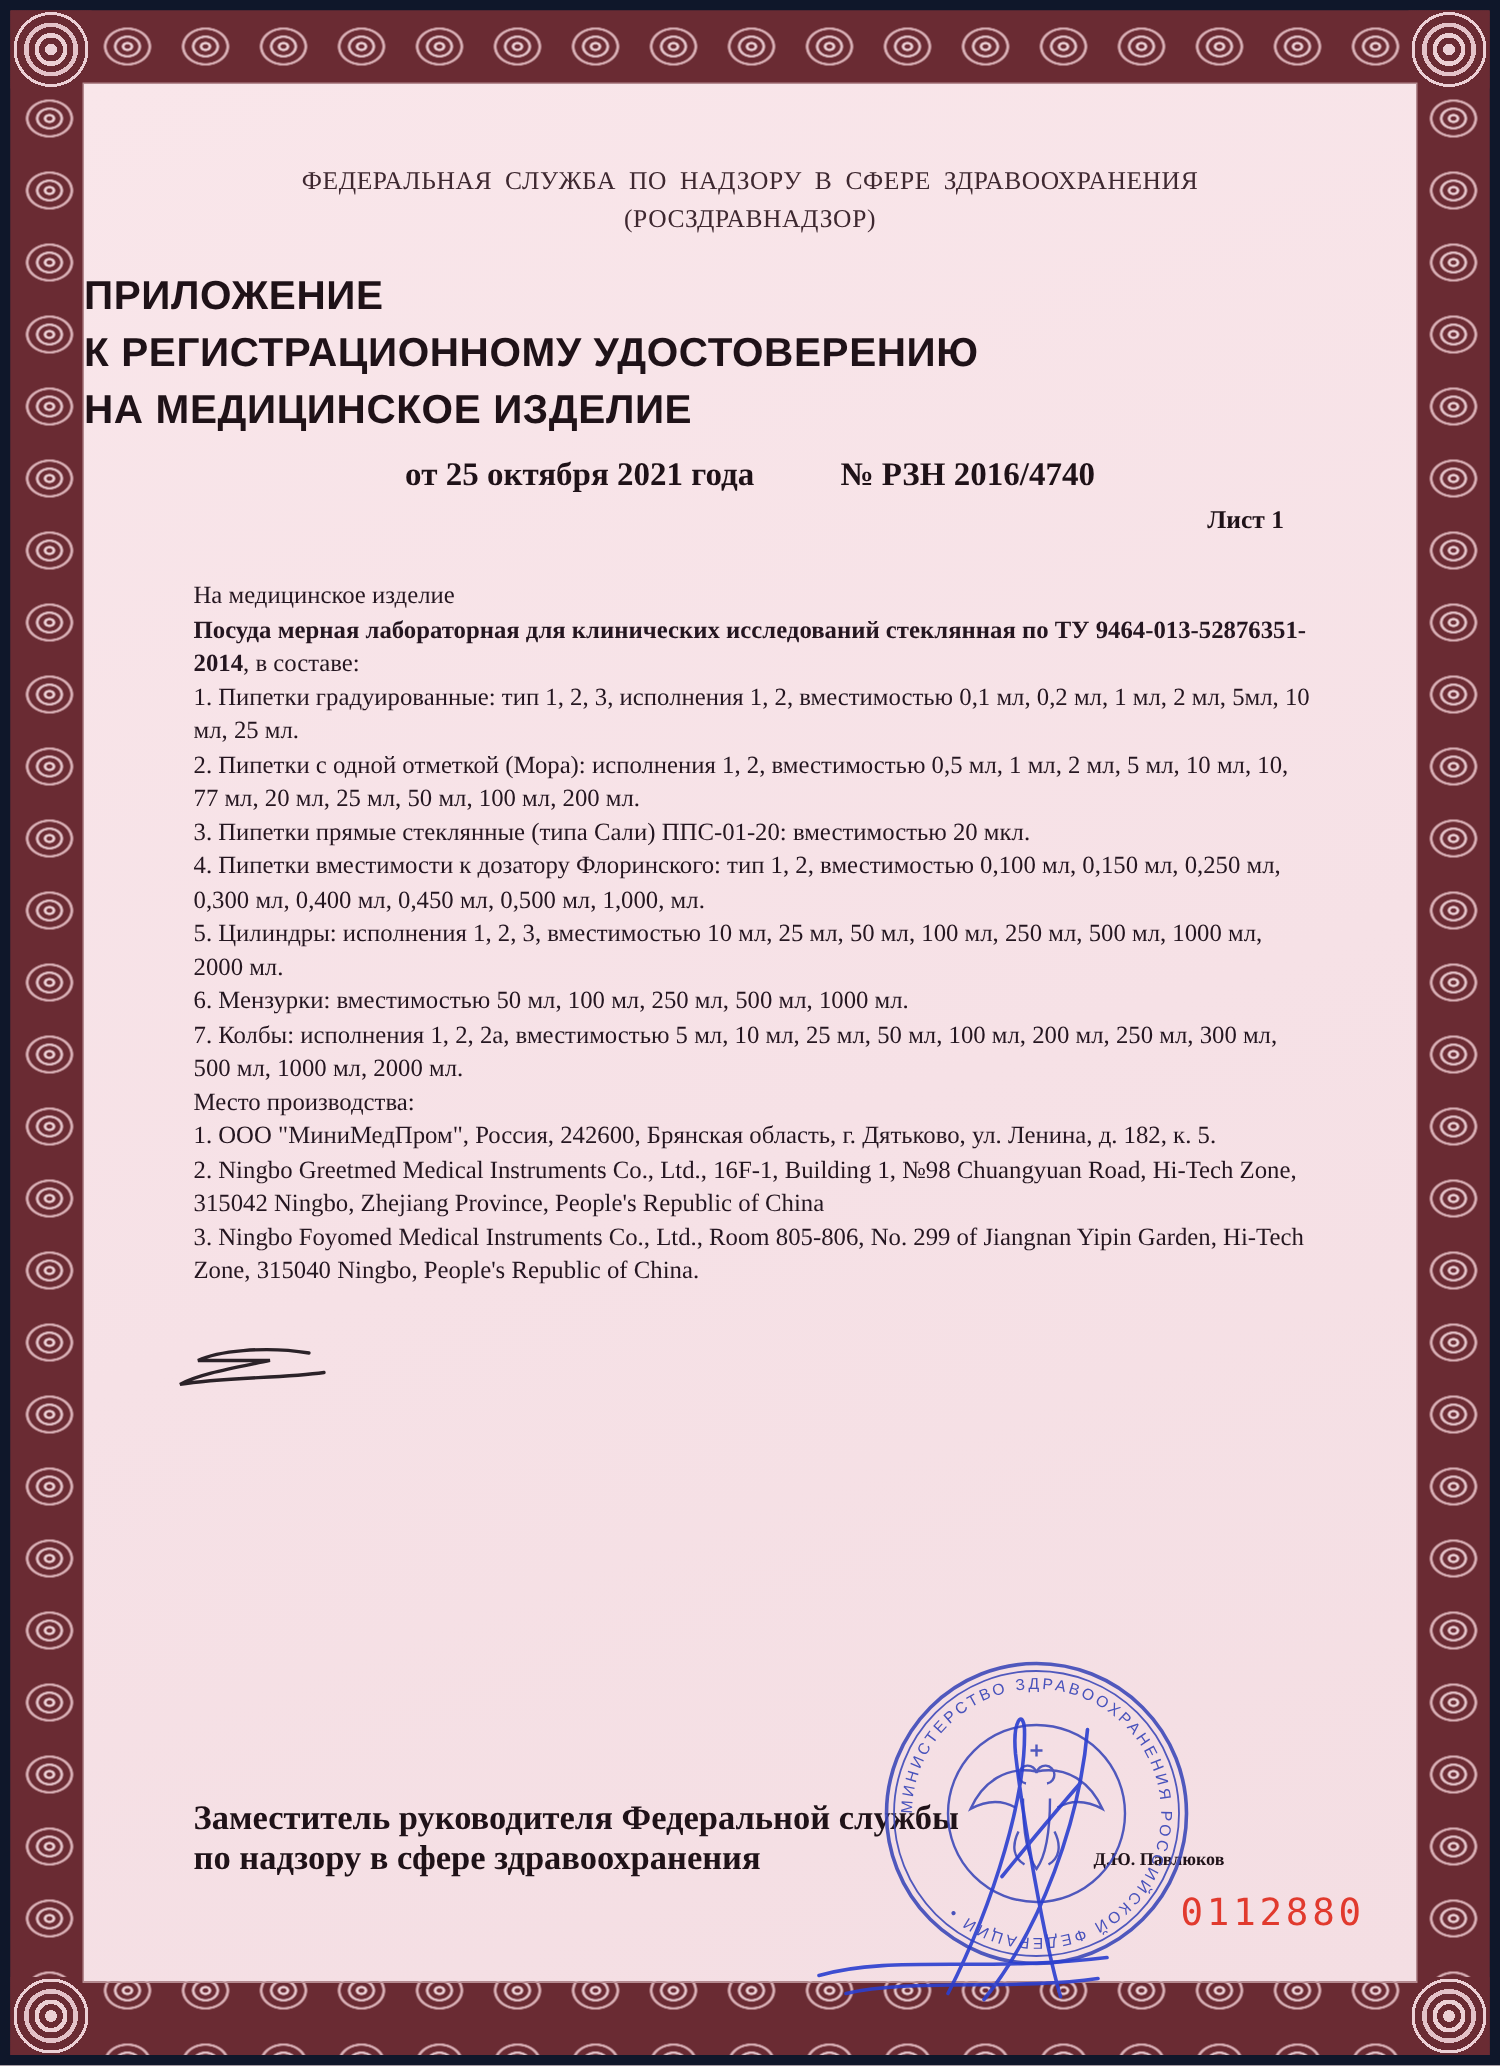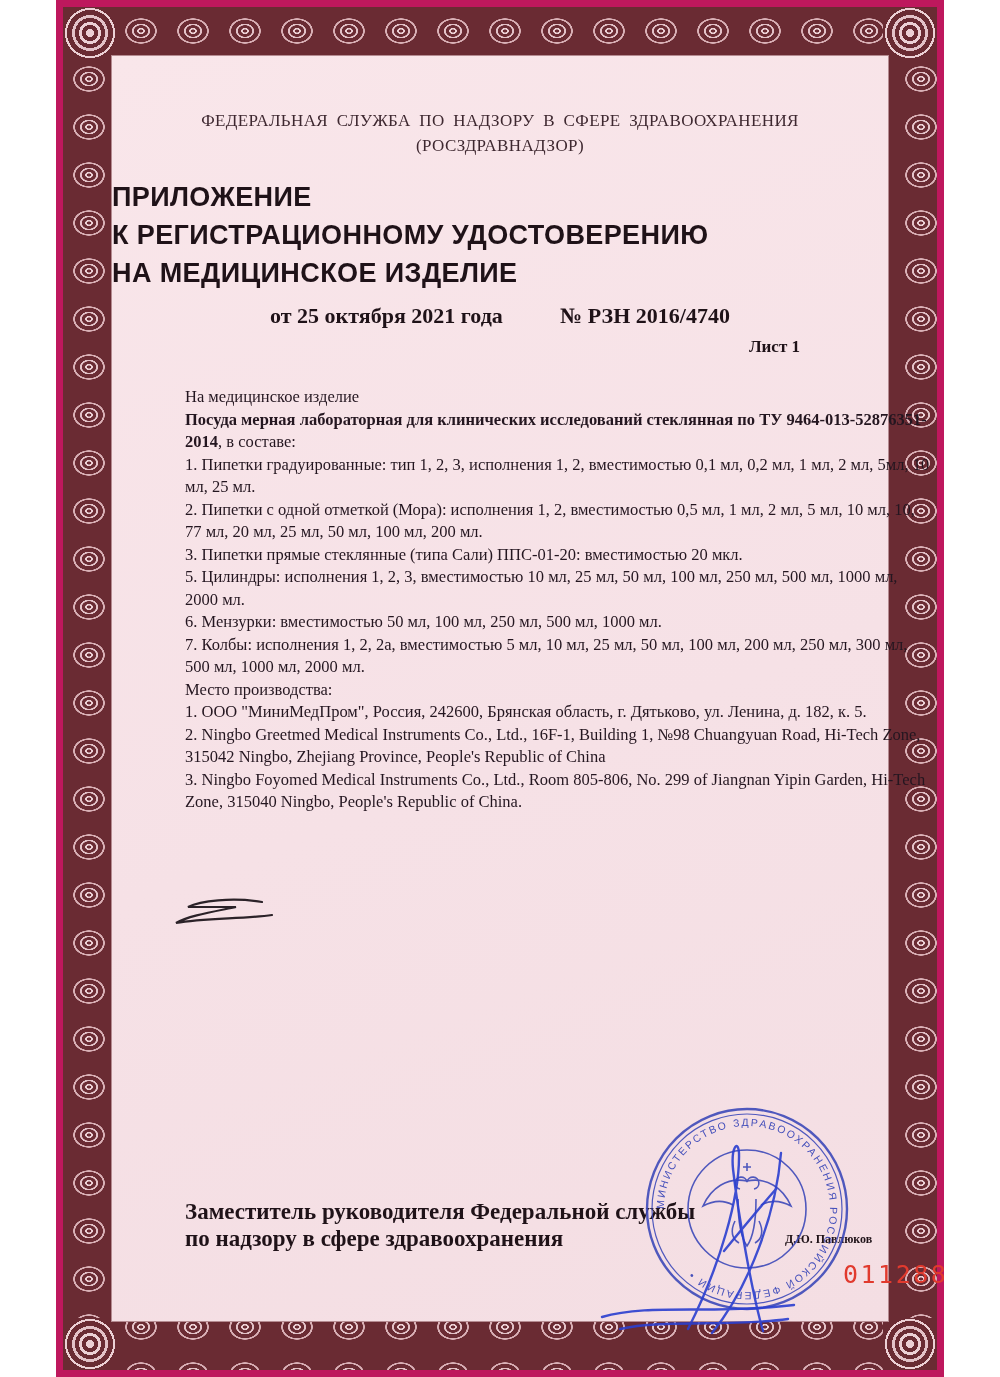--- a/index.html
+++ b/index.html
@@ -1,19 +1,19 @@
 <!DOCTYPE html>
 <html><head>
 <meta charset="utf-8">
 <style>
   html,body{margin:0;padding:0;background:#ffffff;}
   .page{
-    position:relative;width:876px;height:1377px;margin:0 auto;
-    background:#be185d;overflow:hidden;
-    font-family:"Liberation Serif",serif;color:#241620;padding-left:12px;
+    position:relative;width:1000px;height:1377px;margin:0 auto;
+    background:#0f172a;overflow:hidden;
+    font-family:"Liberation Serif",serif;color:#241620;
   }
   
   .frame{
     position:absolute;inset:7px;
     background-color:#6a2b33;
     background-image:
       radial-gradient(ellipse 46% 40% at 50% 50%,
         #6a2b33 0 7%, #ecd0d5 9% 15%, #6a2b33 17% 29%,
         #e3c2c8 31% 37%, #6a2b33 39% 57%, #d9b0b6 59% 65%, #6a2b33 67% 100%);
     background-size:52px 48px;
@@ -90,20 +90,21 @@
     </div>
 
     <div class="sheet">Лист  1</div>
 
     <div class="doc-body">
       <p>На медицинское изделие</p>
       <p><span class="b">Посуда мерная лабораторная для клинических исследований стеклянная по ТУ 9464-013-52876351-2014</span><span>, в составе:</span></p>
       <p>1. Пипетки градуированные: тип 1, 2, 3, исполнения 1, 2, вместимостью 0,1 мл, 0,2 мл, 1 мл, 2 мл, 5мл, 10 мл, 25 мл.</p>
       <p>2. Пипетки с одной отметкой (Мора): исполнения 1, 2, вместимостью 0,5 мл, 1 мл, 2 мл, 5 мл, 10 мл, 10, 77 мл, 20 мл, 25 мл, 50 мл, 100 мл, 200 мл.</p>
       <p>3. Пипетки прямые стеклянные (типа Сали) ППС-01-20: вместимостью 20 мкл.</p>
+      <p>4. Пипетки вместимости к дозатору Флоринского: тип 1, 2, вместимостью 0,100 мл, 0,150 мл, 0,250 мл, 0,300 мл, 0,400 мл, 0,450 мл, 0,500 мл, 1,000, мл.</p>
       <p>5. Цилиндры: исполнения 1, 2, 3, вместимостью 10 мл, 25 мл, 50 мл, 100 мл, 250 мл, 500 мл, 1000 мл, 2000 мл.</p>
       <p>6. Мензурки: вместимостью 50 мл, 100 мл, 250 мл, 500 мл, 1000 мл.</p>
       <p>7. Колбы: исполнения 1, 2, 2а, вместимостью 5 мл, 10 мл, 25 мл, 50 мл, 100 мл, 200 мл, 250 мл, 300 мл, 500 мл, 1000 мл, 2000 мл.</p>
       <p>Место производства:</p>
       <p>1. ООО "МиниМедПром", Россия, 242600, Брянская область, г. Дятьково, ул. Ленина, д. 182, к. 5.</p>
       <p>2. Ningbo Greetmed Medical Instruments Co., Ltd., 16F-1, Building 1, №98 Chuangyuan Road, Hi-Tech Zone, 315042 Ningbo, Zhejiang Province, People's Republic of China</p>
       <p>3. Ningbo Foyomed Medical Instruments Co., Ltd., Room 805-806, No. 299 of Jiangnan Yipin Garden, Hi-Tech Zone, 315040 Ningbo, People's Republic of China.</p>
     </div>
 
     <svg class="hand-mark" viewBox="0 0 110 44">

